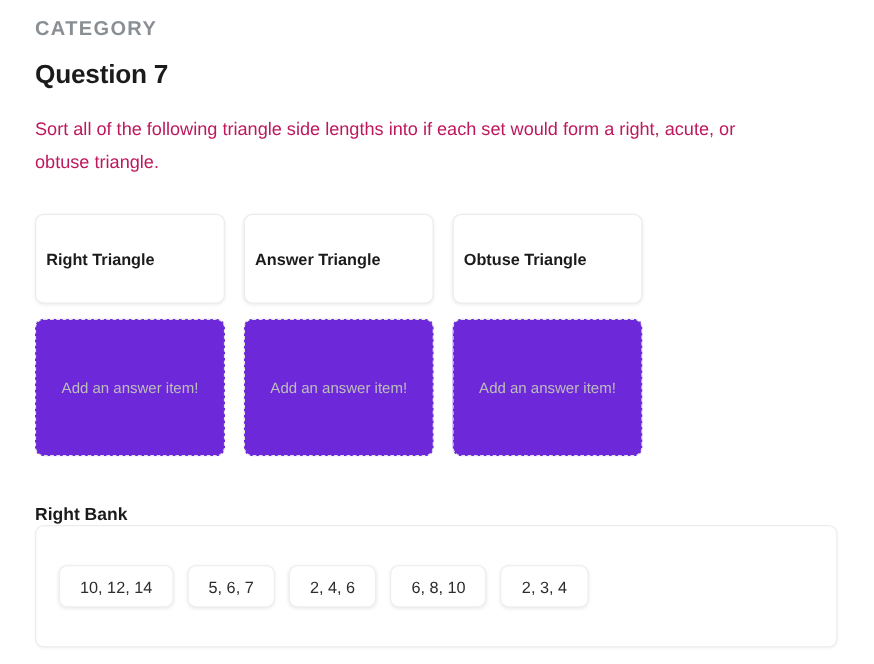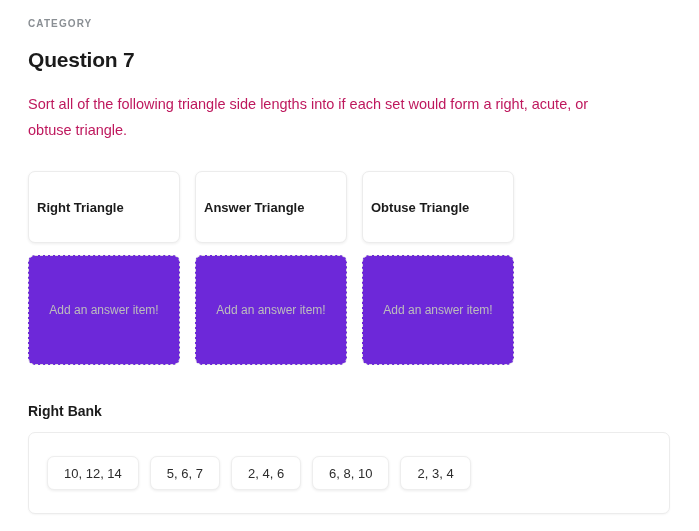--- a/index.html
+++ b/index.html
@@ -18,21 +18,21 @@
 
   .page {
     position: relative;
     width: 699px;
     height: 531px;
     padding: 12px 28px 0 28px;
   }
 
   
   .category-label {
-    font-size: 10px;
+    font-size: 16px;
     font-weight: bold;
     letter-spacing: 1.1px;
     color: #8a8f94;
     text-transform: uppercase;
     margin: 5px 0 0 0;
     line-height: 14px;
   }
   .question-title {
     font-size: 21px;
     font-weight: bold;
@@ -97,23 +97,23 @@
 
   
   .answer-bank-heading {
     font-size: 14px;
     font-weight: bold;
     color: #1b1b1b;
     margin: 37px 0 0 0;
     line-height: 18px;
   }
   .answer-bank {
-    margin-top: 12px;
+    margin-top: 0;
     width: 642px;
-    height: 82px;
+    height: 98px;
     border: 1px solid #ececec;
     border-radius: 7px;
     background: #ffffff;
     box-shadow: 0 1px 2px rgba(0,0,0,0.04);
     display: flex;
     align-items: center;
     padding: 0 18px;
     gap: 11px;
   }
   .answer-chip {

